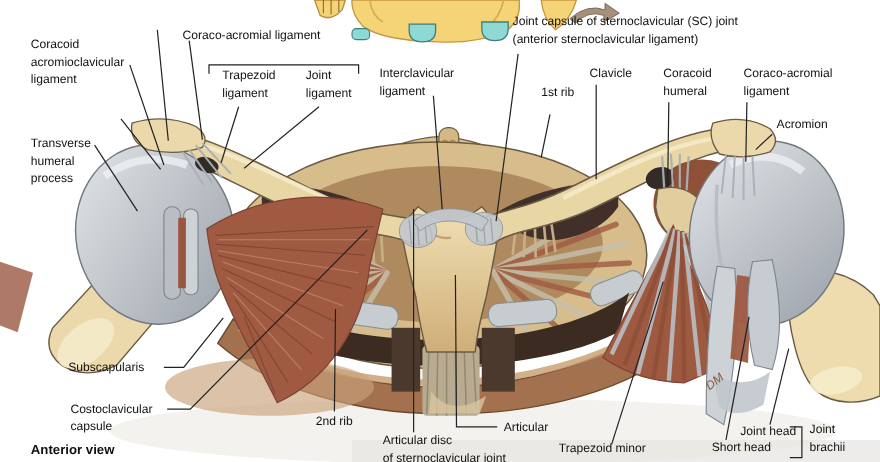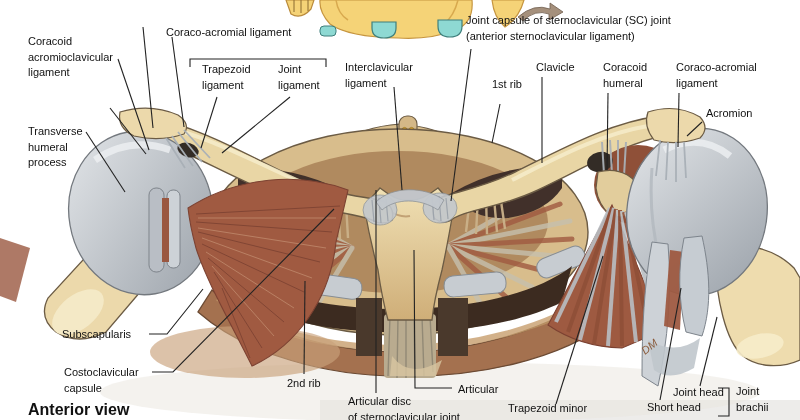--- a/index.html
+++ b/index.html
@@ -1,21 +1,21 @@
 <!DOCTYPE html>
 <html><head>
 <meta charset="utf-8">
 <style>
   html,body{margin:0;padding:0;background:#fff;}
   #stage{position:relative;width:800px;height:420px;background:#ffffff;overflow:hidden;
          font-family:"Liberation Sans", sans-serif;}
   #art{position:absolute;left:0;top:0;}
   .label{position:absolute;font-size:11px;line-height:15.5px;color:#111111;
          white-space:pre-line;letter-spacing:0;}
-  .label.bold{font-weight:bold;font-size:16px;}
+  .label.bold{font-weight:bold;font-size:12px;}
 </style>
 </head>
 <body>
 
 <div id="stage">
 
 <svg id="art" width="800" height="420" viewBox="0 0 800 420">
   <defs>
     <linearGradient id="gBone" x1="0" y1="0" x2="0" y2="1">
       <stop offset="0" stop-color="#f0e0b4"></stop>

